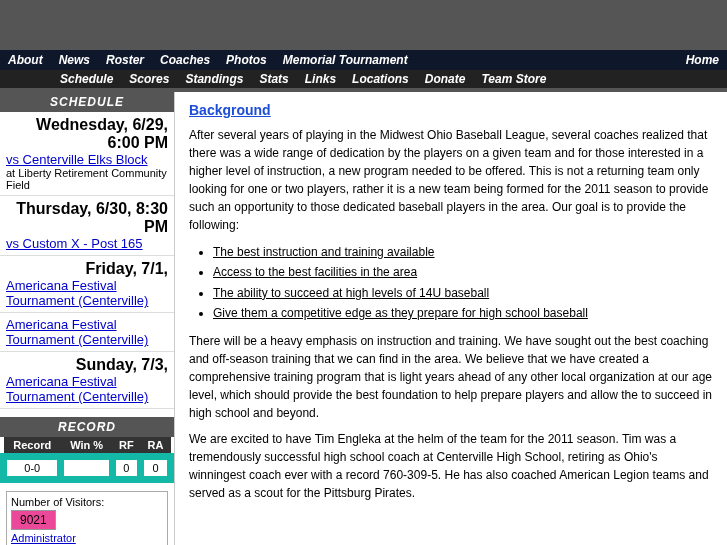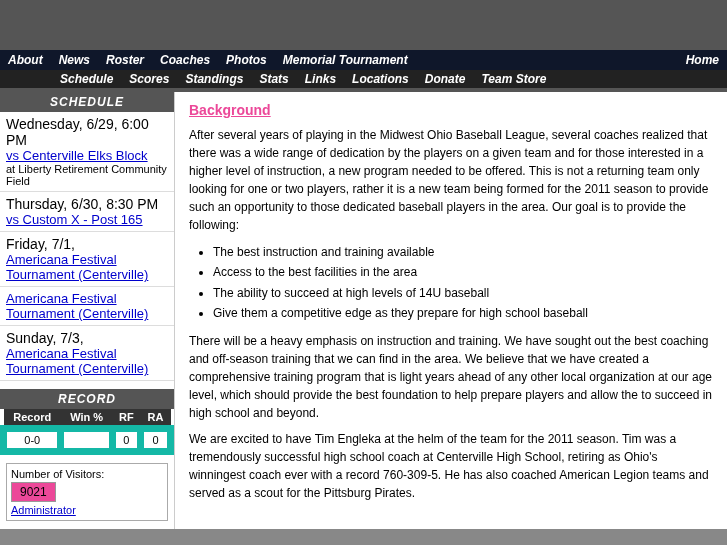--- a/index.html
+++ b/index.html
@@ -76,23 +76,24 @@
       padding: 3px;
       font-size: 12px;
       letter-spacing: 1px;
     }
 
     .schedule-entry {
       padding: 4px 6px;
       border-bottom: 1px solid #ddd;
     }
     .schedule-entry .day-label {
-      font-weight: normal;
-      font-size: 14px;
+      font-weight: bold;
+      font-size: 16px;
       color: #000;
+      text-align: right;
     }
     .schedule-entry a, .schedule-link {
       color: #00c;
       text-decoration: underline;
       cursor: pointer;
       font-size: 13px;
     }
     .schedule-entry .location {
       font-size: 11px;
       color: #000;
@@ -157,39 +158,40 @@
       padding: 10px 14px;
       background: #fff;
       overflow-y: auto;
     }
 
     .content h2 {
       font-size: 14px;
       font-weight: bold;
       text-decoration: underline;
       margin-bottom: 8px;
-      color: #ec4899;
+      color: #1d4ed8;
     }
     .content h3 {
       font-size: 13px;
       font-weight: bold;
       text-decoration: underline;
       margin: 12px 0 6px 0;
       color: #000;
     }
     .content p {
       font-size: 12px;
       line-height: 1.5;
       margin-bottom: 8px;
       color: #000;
     }
     .content ul {
       margin: 6px 0 8px 24px;
       font-size: 12px;
       line-height: 1.7;
+      text-decoration: underline;
     }
   </style>
 </head>
 <body>
 
 <div class="top-bar"></div>
 
 <div class="nav-bar">
   <a>About</a>
   <a>News</a>

